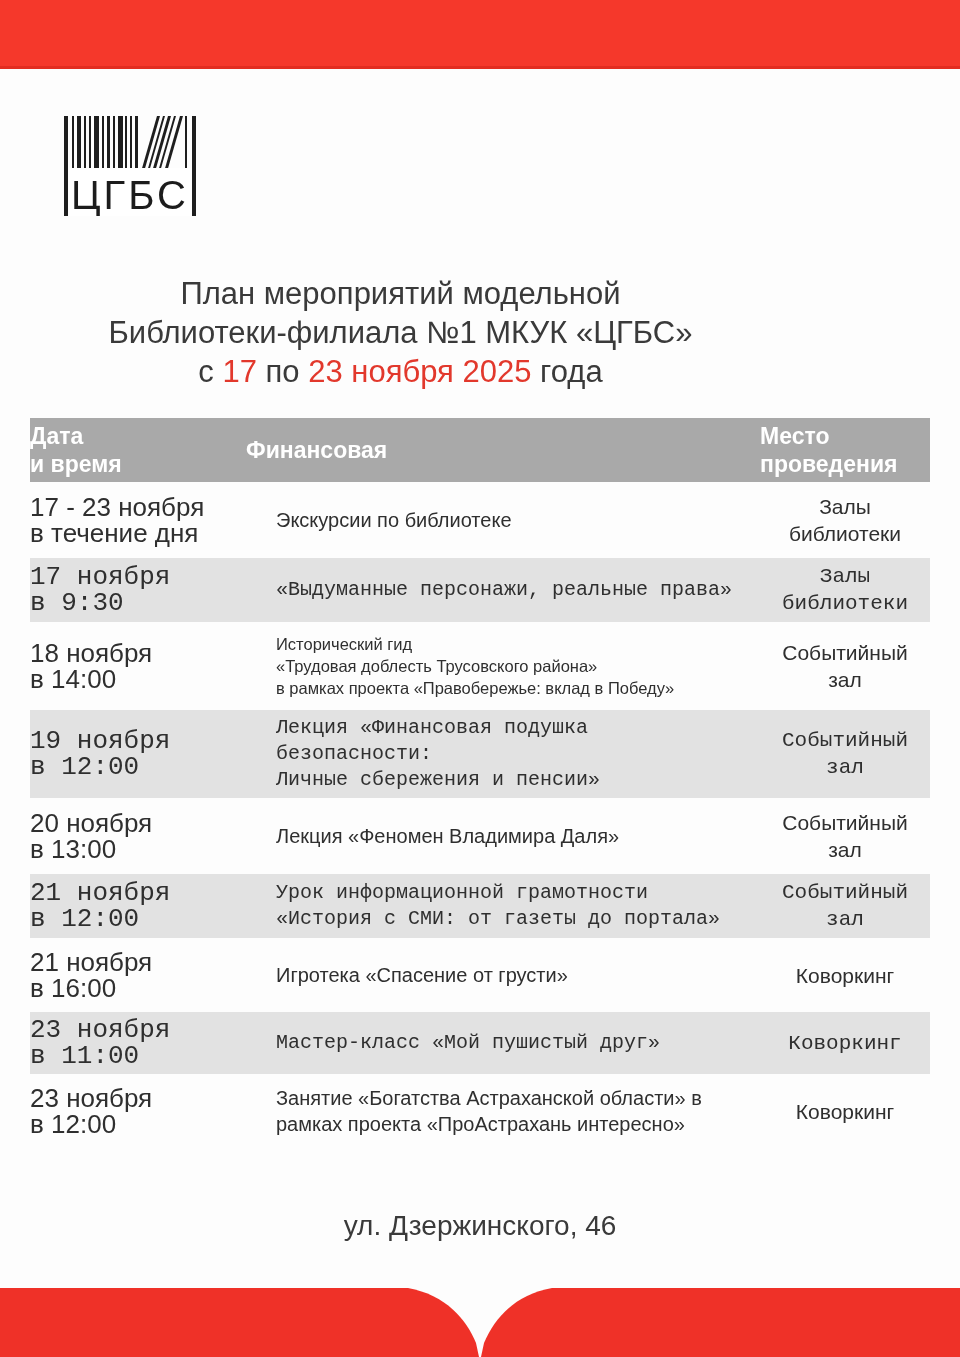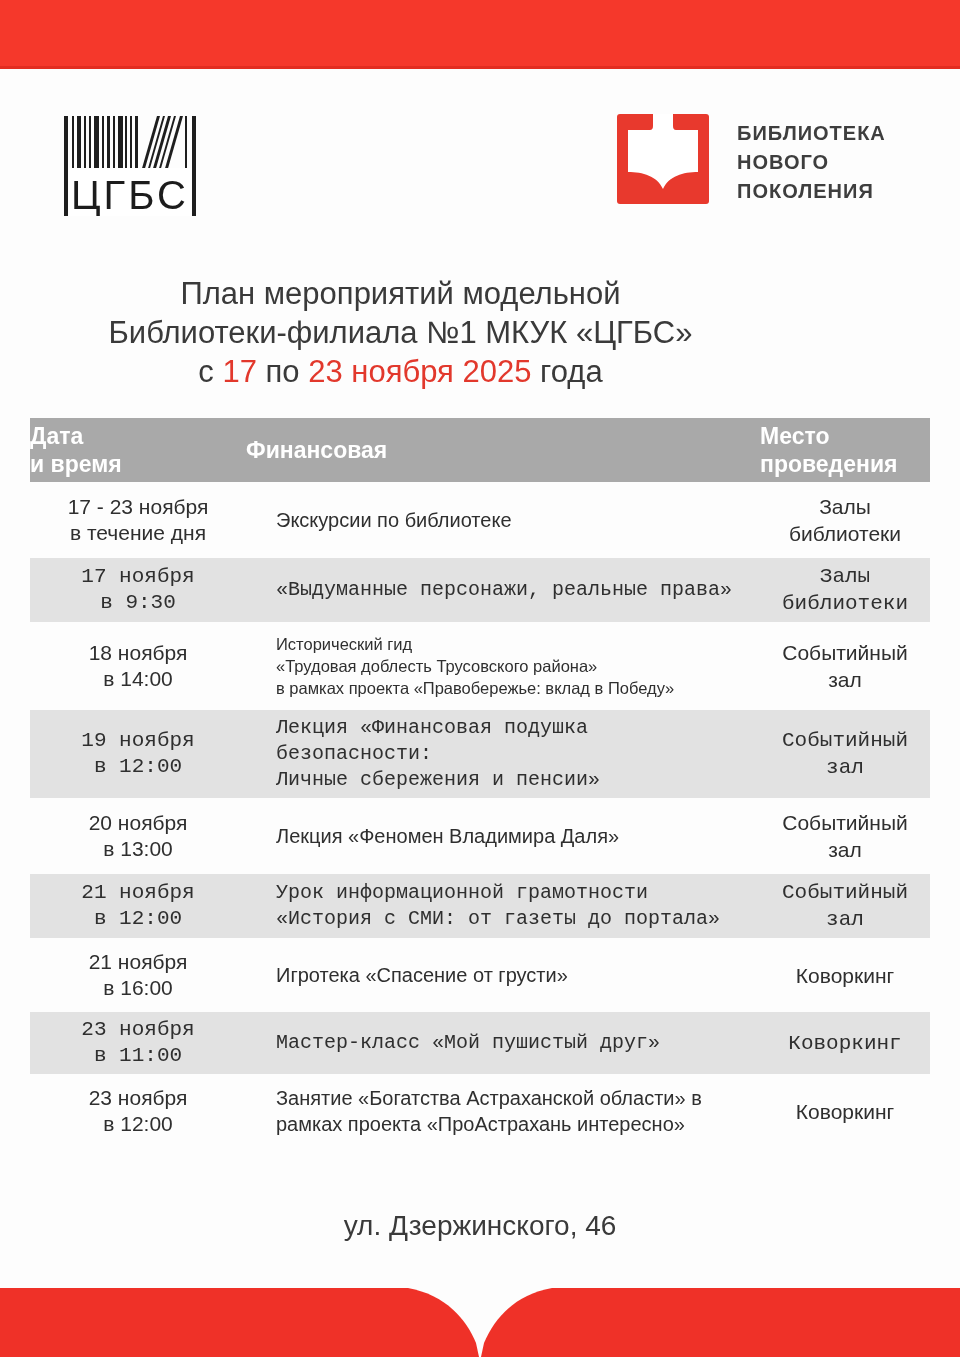--- a/index.html
+++ b/index.html
@@ -25,21 +25,21 @@
     font-size:31px;line-height:39px;color:#3a3a3a;}
   .title .red{color:var(--title-accent-red,#e2382c);}
 
   
   .table{position:absolute;left:30px;top:418px;width:900px;}
   .thead,.row{display:grid;grid-template-columns:216px 514px 170px;align-items:center;}
   .thead{background:var(--header-gray,#a9a9a9);color:#ffffff;font-weight:bold;
     font-size:23px;line-height:28px;min-height:64px;text-align:left;margin-bottom:6px;}
   .row{margin-bottom:6px;padding:5px 0;min-height:52px;}
   .row.shaded{background:var(--row-gray,#e2e2e2);font-family:Liberation Mono, monospace;}
-  .cell-date{text-align:center;font-size:21px;line-height:26px;}
+  .cell-date{text-align:left;font-size:26px;line-height:26px;}
   .cell-event{font-size:20px;line-height:26px;padding:0 12px 0 30px;}
   .row.compact .cell-event{font-size:16.5px;line-height:22px;}
   .cell-place{text-align:center;font-size:21px;line-height:27px;}
 
   
   .address{position:absolute;top:1210px;left:0;width:960px;text-align:center;
     font-size:28px;color:#3a3a3a;}
 </style>
 </head>
 <body>
@@ -70,32 +70,20 @@
         <rect x="104" y="0" width="3" height="56"></rect>
         <rect x="110" y="0" width="2" height="56"></rect>
         <rect x="116" y="0" width="3" height="56"></rect>
       </g>
       <rect x="121" y="0" width="2" height="56"></rect>
     </g>
     <rect x="5" y="52" width="122" height="48" fill="#ffffff"></rect>
     <text x="66" y="93" text-anchor="middle" font-size="40" letter-spacing="3" font-family="Liberation Sans, sans-serif" fill="#1c1c1c">ЦГБС</text>
   </svg>
 
-  <div class="gen-logo">
-    <svg class="book-icon" width="92" height="90" viewBox="0 0 92 90" xmlns="http://www.w3.org/2000/svg" aria-hidden="true">
-      <rect x="0" y="0" width="92" height="90" rx="3" fill="currentColor"></rect>
-      <path fill="#ffffff" d="M11 16 H33 Q36 16 36 12 V0 H56 V12 Q56 16 59 16 H81 V58
-        C66 58 52 62 46 75 C40 62 26 58 11 58 Z"></path>
-    </svg>
-    <div class="gen-logo-text">
-      <div>БИБЛИОТЕКА</div>
-      <div>НОВОГО</div>
-      <div>ПОКОЛЕНИЯ</div>
-    </div>
-  </div>
 
   <div class="title">
     <div>План мероприятий модельной</div>
     <div>Библиотеки-филиала №1 МКУК «ЦГБС»</div>
     <div><span>с </span><span class="red">17</span><span> по </span><span class="red">23 ноября 2025</span><span> года</span></div>
   </div>
 
   <div class="table">
     <div class="thead">
       <div class="th th-date">

